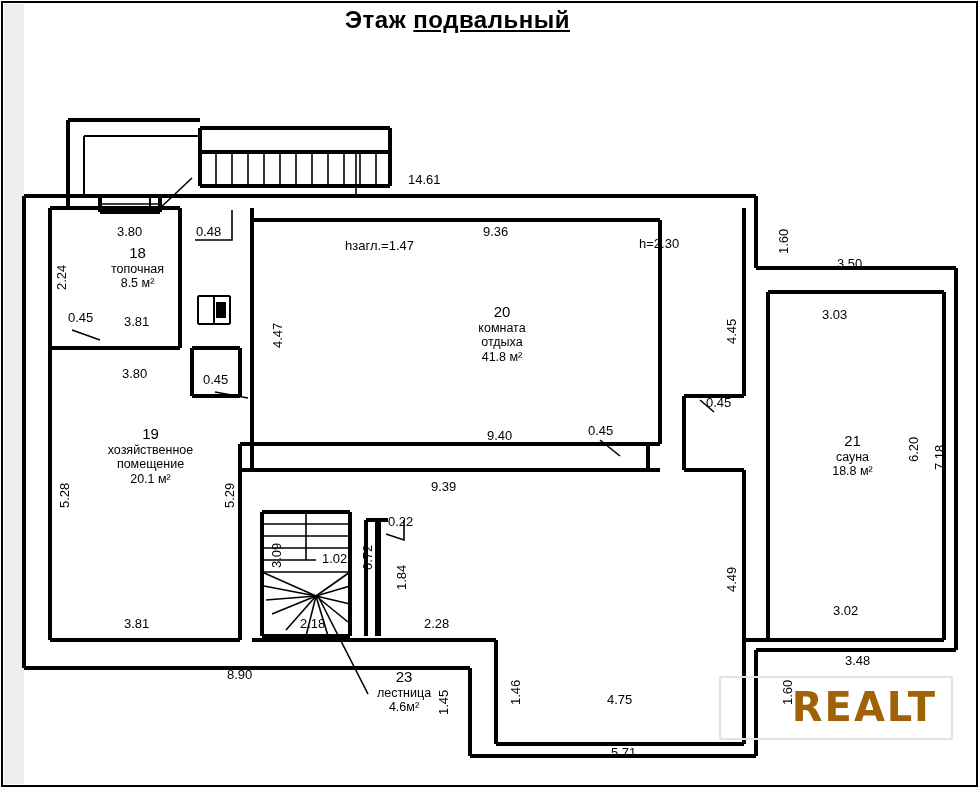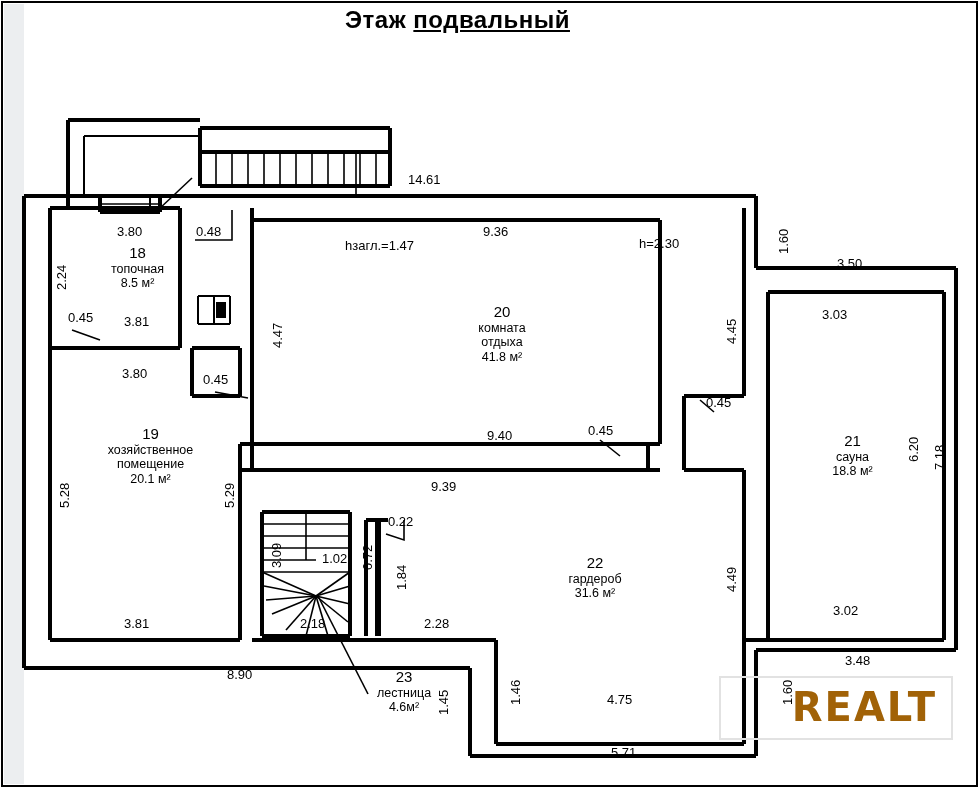--- a/index.html
+++ b/index.html
@@ -180,25 +180,20 @@
 отдыха</div>
     <div>41.8 м²</div>
   </div>
 
   <div class="lbl room" style="left:800px;top:432px;width:105px;">
     <div class="num">21</div>
     <div>сауна</div>
     <div>18.8 м²</div>
   </div>
 
-  <div class="lbl room" style="left:530px;top:554px;width:130px;">
-    <div class="num">22</div>
-    <div>гардероб</div>
-    <div>31.6 м²</div>
-  </div>
 
   <div class="lbl room" style="left:345px;top:668px;width:118px;">
     <div class="num">23</div>
     <div>лестница</div>
     <div>4.6м²</div>
   </div>
 
   <div class="lbl dim" style="left:345px;top:238px;">hзагл.=1.47</div>
   <div class="lbl dim" style="left:613px;top:236px;margin-left:26px;">h=2.30</div>
 

